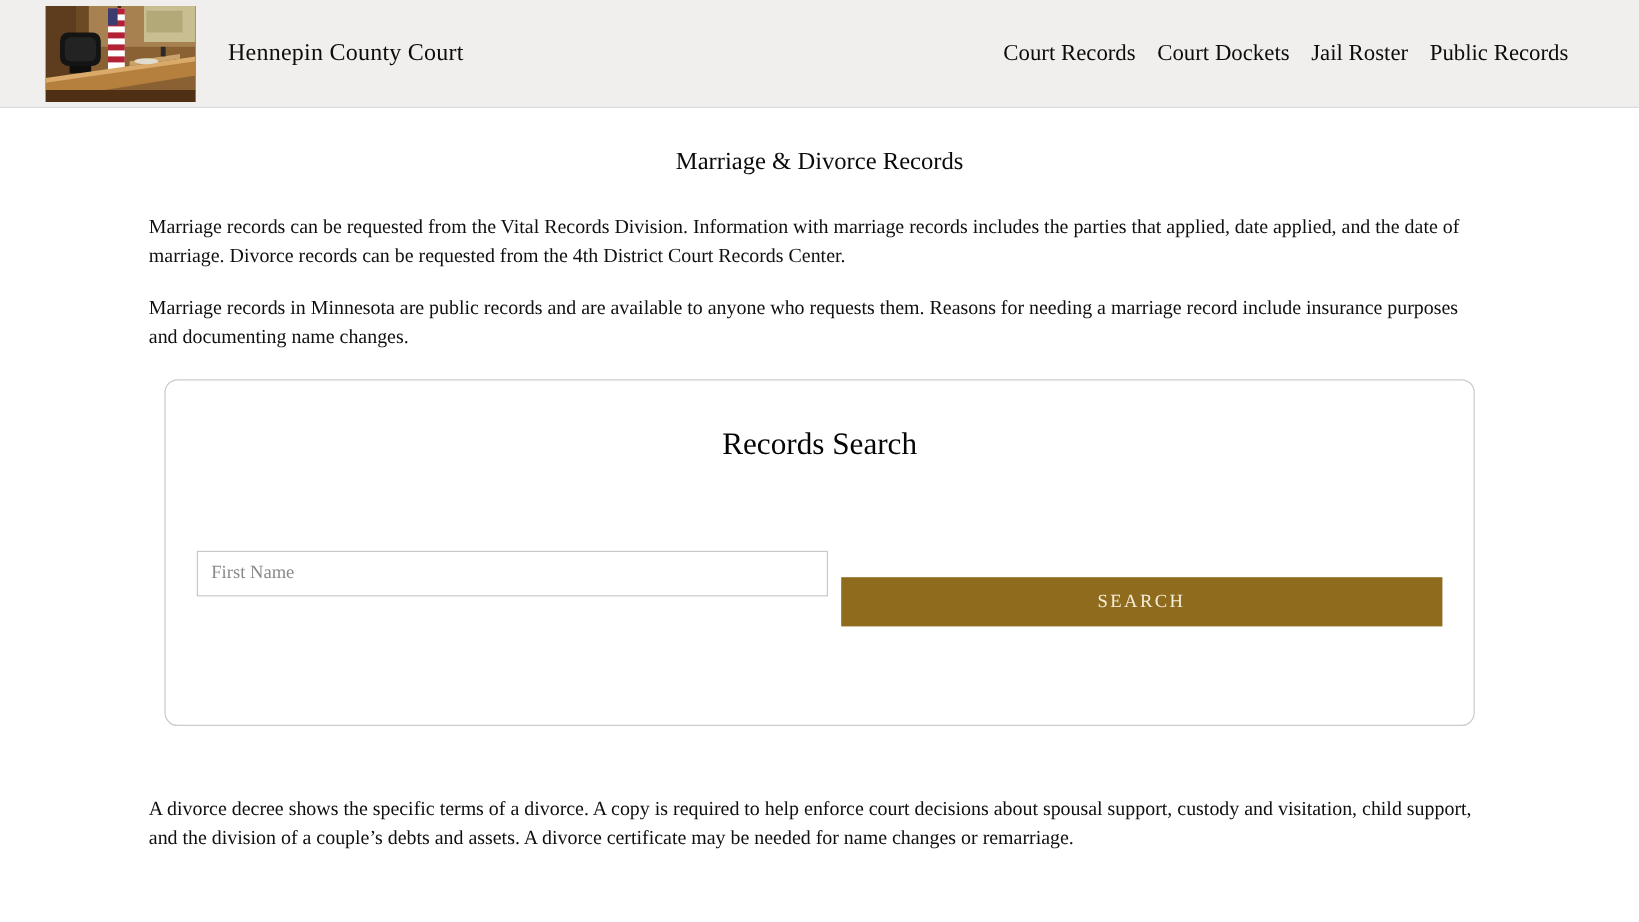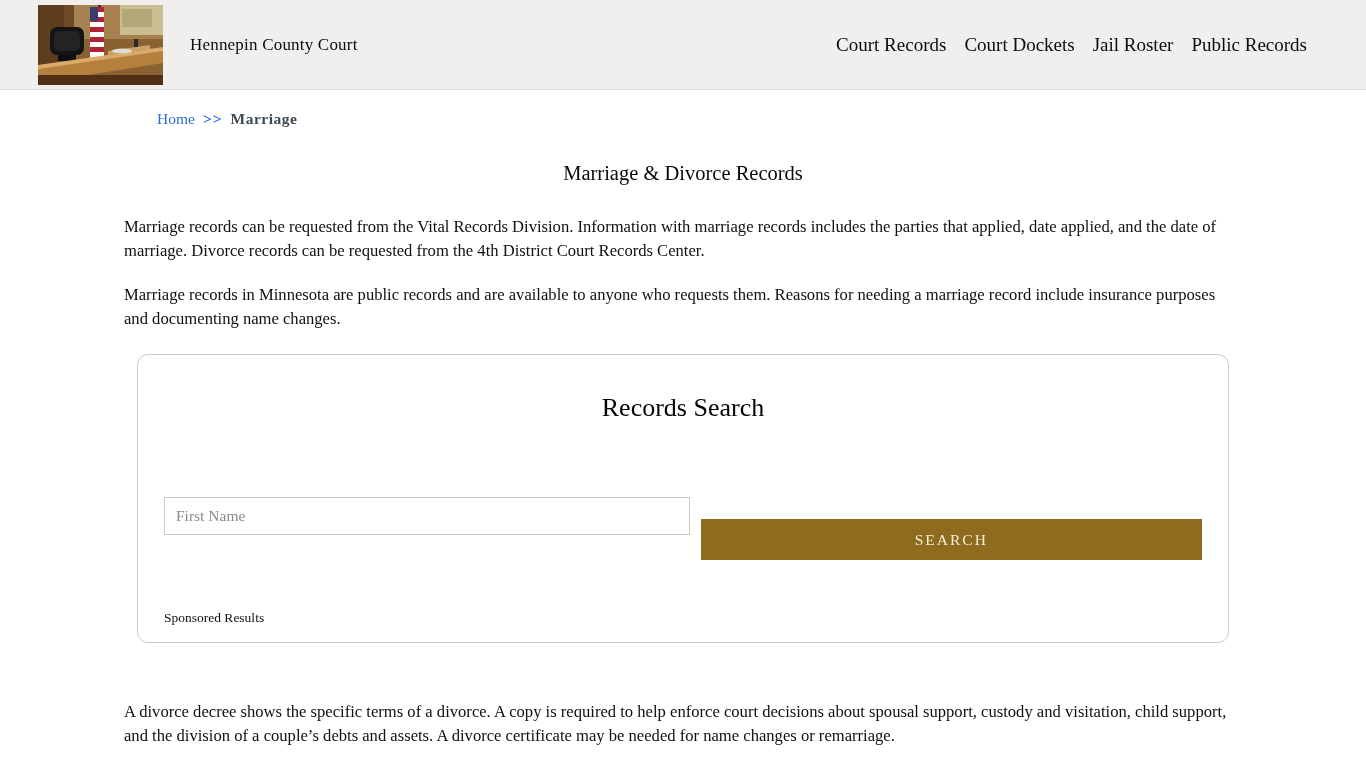--- a/index.html
+++ b/index.html
@@ -21,21 +21,21 @@
   }
   .logo-wrap {
     margin-left: 38px;
     width: 125px; height: 80px;
     flex: 0 0 auto;
     overflow: hidden;
     background: #7a5a34;
   }
   .site-title {
     margin-left: 27px;
-    font-size: 17px;
+    font-size: 20px;
     color: #0c0c0c;
     letter-spacing: 0.2px;
   }
   .nav {
     margin-left: auto;
     margin-right: 50px;
     display: flex;
     align-items: center;
     gap: 0;
   }
@@ -197,35 +197,31 @@
   <div class="nav">
     <a>Court Records</a>
     <a>Court Dockets</a>
     <a>Jail Roster</a>
     <a>Public Records</a>
   </div>
 </div>
 
 <div class="main">
 
-  <div class="breadcrumb">
-    <a>Home</a><span class="sep">&gt;&gt;</span><span class="current">Marriage</span>
-  </div>
 
   <h1 class="page-title">Marriage &amp; Divorce Records</h1>
 
   <p class="para">Marriage records can be requested from the Vital Records Division. Information with marriage records includes the parties that applied, date applied, and the date of marriage. Divorce records can be requested from the 4th District Court Records Center.</p>
   <p class="para second">Marriage records in Minnesota are public records and are available to anyone who requests them. Reasons for needing a marriage record include insurance purposes and documenting name changes.</p>
 
   <div class="search-panel">
     <div class="panel-title">Records Search</div>
 
     <div class="form-row">
       <input class="text-input" type="text" placeholder="First Name" style="">
       <button class="search-btn">SEARCH</button>
     </div>
 
-    <div class="sponsored">Sponsored Results</div>
   </div>
 
   <p class="para bottom">A divorce decree shows the specific terms of a divorce. A copy is required to help enforce court decisions about spousal support, custody and visitation, child support, and the division of a couple’s debts and assets. A divorce certificate may be needed for name changes or remarriage.</p>
 
 </div>
 
 </body></html>

